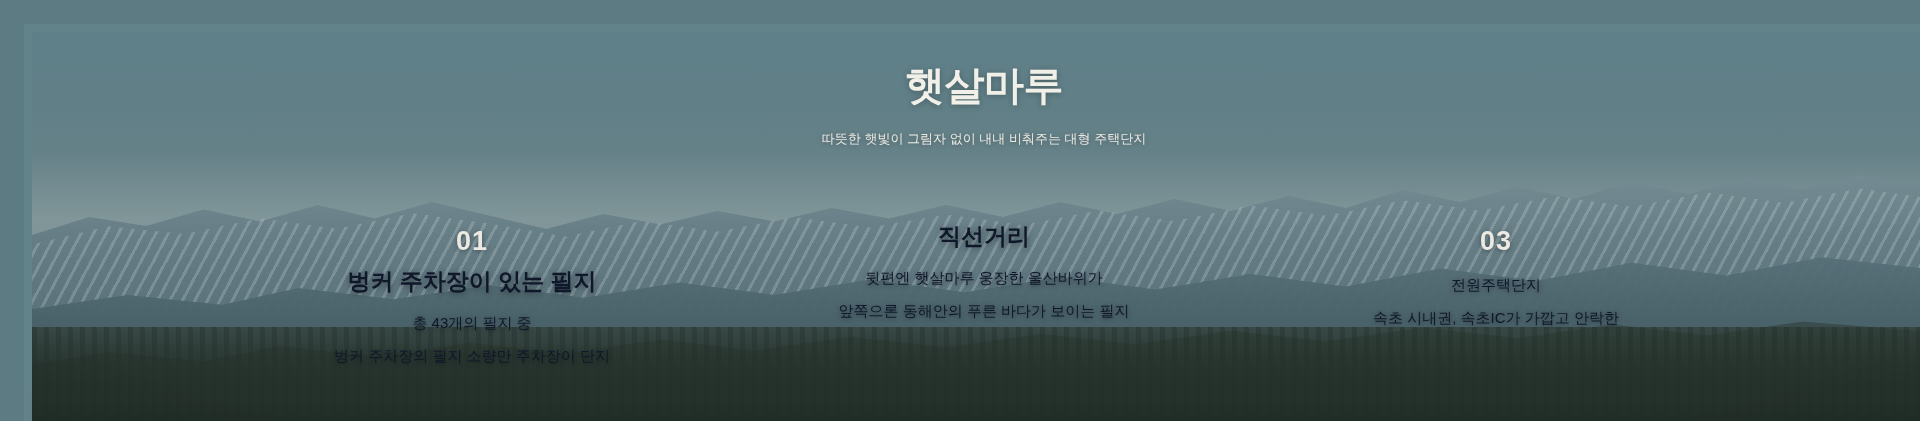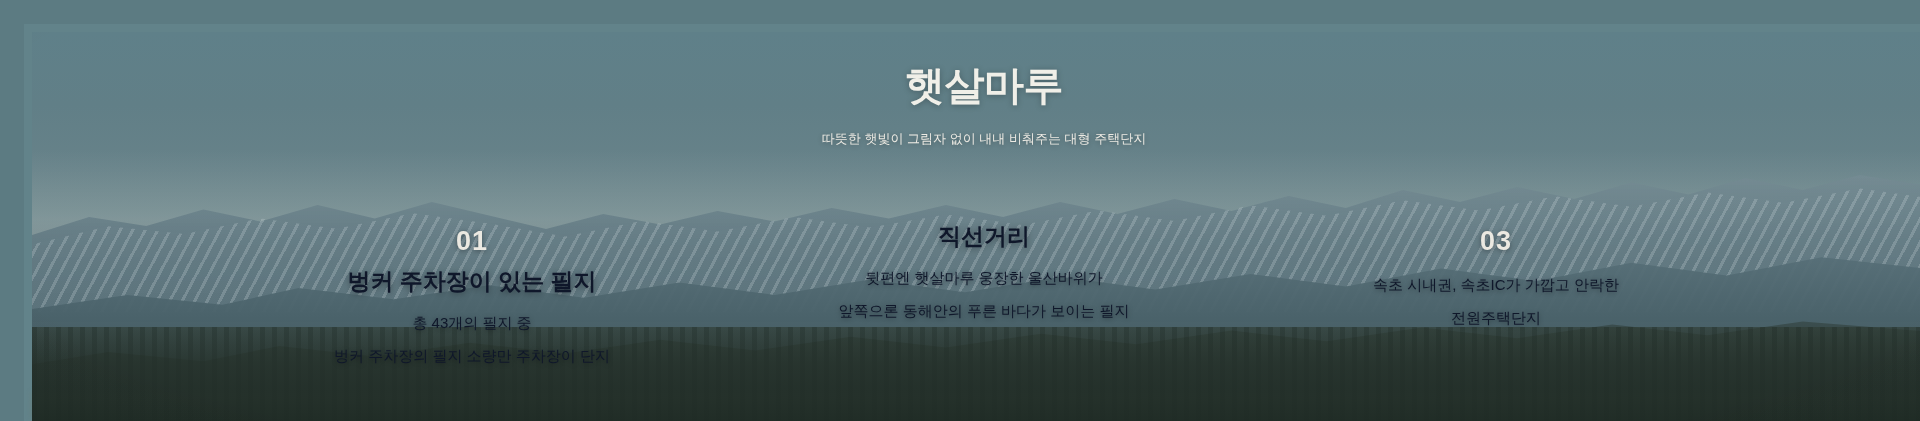--- a/index.html
+++ b/index.html
@@ -208,20 +208,20 @@
         <div class="feature-heading">직선거리</div>
         <div class="feature-desc">
           <span class="feature-desc-line">뒷편엔 햇살마루 웅장한 울산바위가</span>
           <span class="feature-desc-line">앞쪽으론 동해안의 푸른 바다가 보이는 필지</span>
         </div>
       </div>
 
       <div class="feature">
         <div class="feature-number">03</div>
         <div class="feature-desc">
+          <span class="feature-desc-line">전원주택단지</span>
           <span class="feature-desc-line">속초 시내권, 속초IC가 가깝고 안락한</span>
-          <span class="feature-desc-line">전원주택단지</span>
         </div>
       </div>
 
     </div>
   </div>
 </div>
 
 </body></html>

